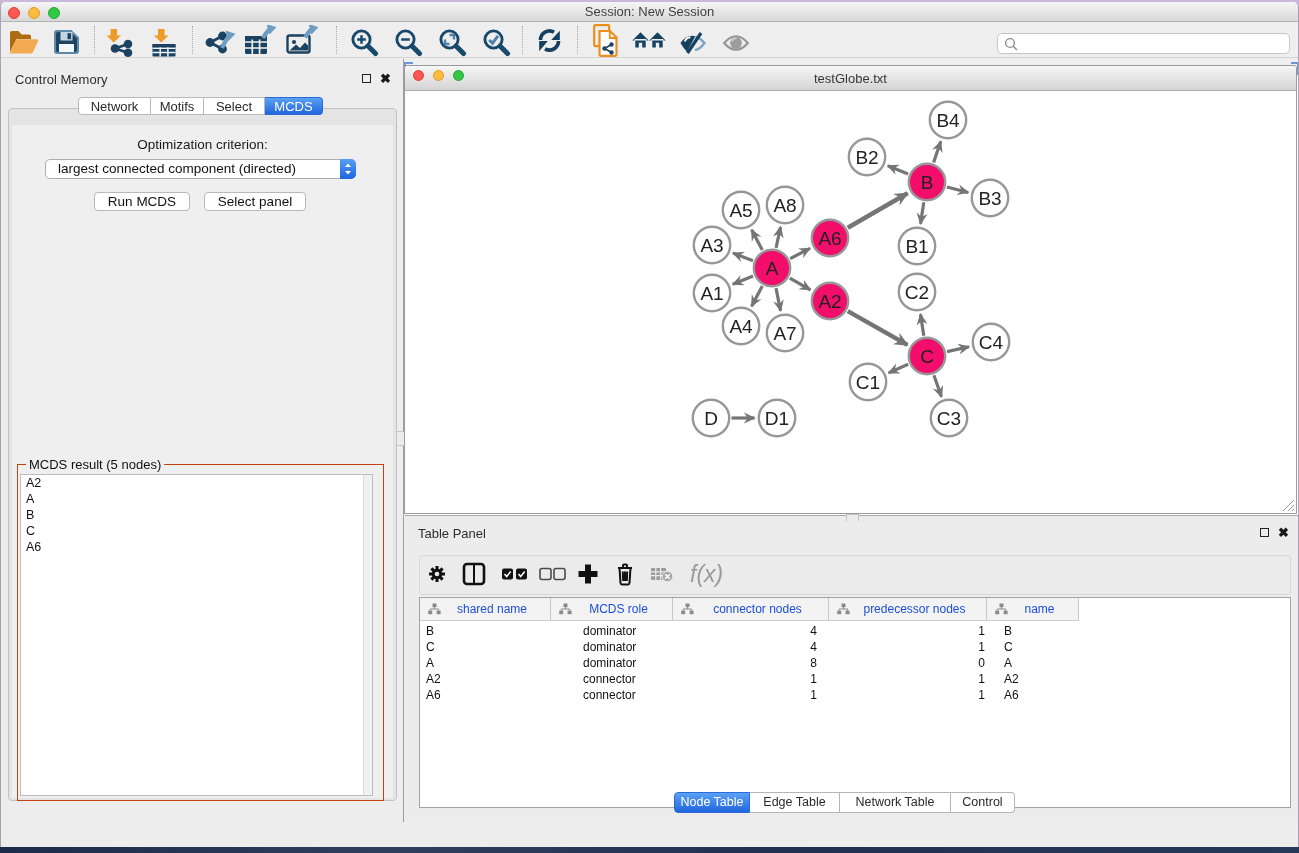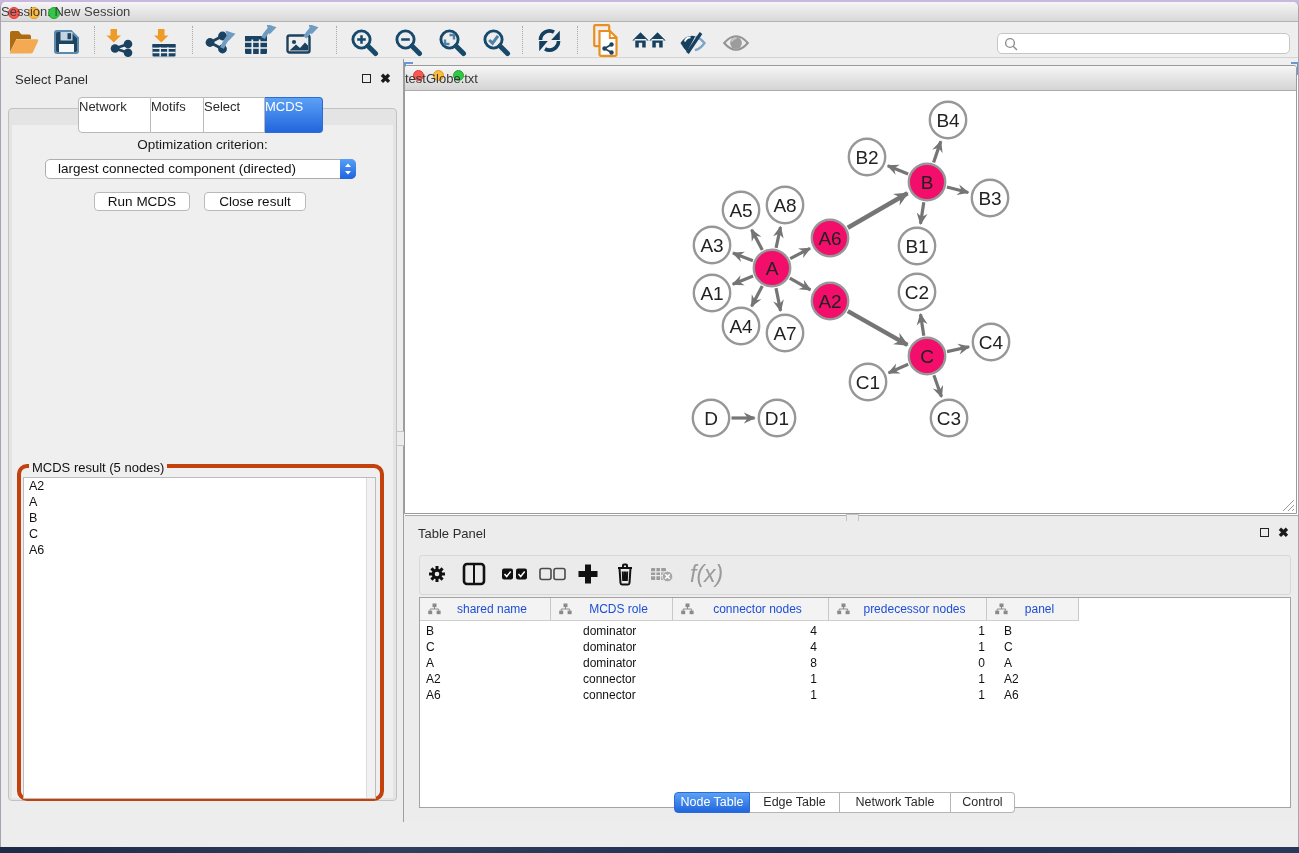--- a/index.html
+++ b/index.html
@@ -1,48 +1,48 @@
 <!DOCTYPE html>
 <html><head><meta charset="utf-8"><style>
 *{margin:0;padding:0;box-sizing:border-box}
 html,body{width:1299px;height:853px;overflow:hidden}
 body{font-family:"Liberation Sans",sans-serif;background:#c9b7dd;position:relative}
 #deskbottom{position:absolute;left:0;right:0;bottom:0;height:8px;background:linear-gradient(90deg,#1c2b47,#2e3f5e 30%,#1f3050 60%,#27395a)}
 #app{position:absolute;left:0;top:2px;width:1299px;height:845px;background:#ededed;border-radius:5px 5px 0 0;overflow:hidden;border-left:1px solid #a9a2b2;border-right:1px solid #a9a2b2}
 #titlebar{position:absolute;left:0;top:0;width:100%;height:20px;background:linear-gradient(#f5f5f5,#d8d8d8);border-bottom:1px solid #b3b3b3;border-radius:5px 5px 0 0}
-#titlebar .t{position:absolute;width:100%;text-align:left;top:2px;font-size:13px;color:#3f3f3f}
+#titlebar .t{position:absolute;width:100%;text-align:center;top:2px;font-size:13px;color:#3f3f3f}
 .tl{position:absolute;top:5px;width:12px;height:12px;border-radius:50%}
 #toolbar{position:absolute;left:0;top:20px;width:100%;height:36px;background:#eeeeee;border-bottom:1px solid #d4d4d4}
 .sep{position:absolute;top:4px;height:28px;width:0;border-left:1px dotted #a9a9a9}
 .ticon{position:absolute;top:0;height:36px;display:flex;align-items:center;justify-content:center}
 #search{position:absolute;left:996px;top:11px;width:293px;height:21px;background:#fff;border:1px solid #c6c6c6;border-radius:5px}
 #cpanel{position:absolute;left:0;top:57px;width:403px;height:763px;background:#ededed;border-right:1px solid #9e9e9e}
 .phead{font-size:13px;color:#2e2e2e}
 .wicons{position:absolute;font-size:12px;color:#1a1a1a}
 .fsq{display:inline-block;width:9px;height:9px;border:1.5px solid #222;margin-right:9px}
 .fx{font-weight:bold;font-size:13px}
 #tabs{position:absolute;left:77px;top:38px;height:20px;display:flex;z-index:3}
-.tab{height:36px;border:1px solid #b9b9b9;border-left:none;background:#fff;font-size:13px;color:#2a2a2a;text-align:left;line-height:18px}
+.tab{height:18px;border:1px solid #b9b9b9;border-left:none;background:#fff;font-size:13px;color:#2a2a2a;text-align:center;line-height:18px}
 .tab.first{border-left:1px solid #b9b9b9;border-radius:4px 0 0 4px}
 .tab.last{border-radius:0 4px 4px 0}
 .tab.sel{background:linear-gradient(#5ba1f5,#2166dd);border-color:#2b6bd8;color:#fff}
 #tabpane{position:absolute;left:7px;top:49px;width:389px;height:693px;background:#e4e4e4;border:1px solid #c2c2c2;border-radius:4px}
 #tabinner{position:absolute;left:3px;top:16px;width:381px;height:673px;background:#efefef}
 #optlabel{position:absolute;left:0;top:12px;width:100%;text-align:center;font-size:13.5px;color:#1a1a1a}
 #combo{position:absolute;left:33px;top:34px;width:311px;height:20px;background:#fff;border:1px solid #adadad;border-radius:5px;font-size:13.5px;color:#111;line-height:18px;padding-left:12px}
 #combobtn{position:absolute;right:-1px;top:-1px;width:16px;height:20px;border-radius:0 5px 5px 0;background:linear-gradient(#56a0f6,#1e63e0)}
 .btn{position:absolute;height:19px;background:#fff;border:1px solid #b9b9b9;border-radius:4px;font-size:13.5px;color:#111;text-align:center;line-height:17px}
-#grp{position:absolute;left:5px;top:339px;width:367px;height:337px;border:4px solid #c2410c;border-radius:10px}
+#grp{position:absolute;left:5px;top:339px;width:367px;height:337px;border:1px solid #c2410c;border-radius:0}
 #grplbl{position:absolute;left:8px;top:-8px;background:#efefef;padding:0 3px;font-size:13px;color:#111}
 #mlist{position:absolute;left:2px;top:9px;width:353px;height:322px;background:#fff;border:1px solid #bcbcbc;font-size:12.5px;color:#111}
 #mscroll{position:absolute;right:0;top:0;width:9px;height:100%;background:#f1f1f1;border-left:1px solid #dcdcdc}
 #desktop{position:absolute;left:404px;top:57px;width:894px;height:458px;background:#fff}
 #gwin{position:absolute;left:-1px;top:6px;width:893px;height:449px;background:#fff;border:1px solid #9b9b9b;border-radius:3px 3px 0 0}
 #gtitle{position:absolute;left:0;top:0;width:100%;height:25px;background:linear-gradient(#f6f6f6,#d4d4d4);border-bottom:1px solid #acacac;border-radius:3px 3px 0 0}
-#gtitle .t{position:absolute;width:100%;top:5px;font-size:13px;color:#373737}
+#gtitle .t{position:absolute;width:100%;top:5px;text-align:center;font-size:13px;color:#373737}
 #tpanel{position:absolute;left:404px;top:513px;width:895px;height:306px;background:#ececec;border-top:1px solid #a8a8a8}
 #ttool{position:absolute;left:14px;top:39px;width:872px;height:40px;border:1px solid #d8d8d8;border-radius:3px;background:#ebebeb}
 #ttable{position:absolute;left:14px;top:81px;width:872px;height:211px;background:#fff;border:1px solid #a3a3a3}
 .hcell{position:absolute;top:0;height:23px;background:#f3f3f3;border-right:1px solid #c8c8c8;border-bottom:1px solid #cfcfcf;font-size:12px;color:#1d4ed8}
 .hcell .lbl{position:absolute;top:4px;width:100%;text-align:center}
 .rowtxt{position:absolute;font-size:12px;color:#111;height:16px;line-height:16px}
 #btabs{position:absolute;left:269px;top:276px;display:flex}
 .btab{height:21px;border:1px solid #b5b5b5;border-left:none;background:#fff;font-size:12.5px;color:#2a2a2a;text-align:center;line-height:19px}
 #statusbar{position:absolute;left:0;top:818px;width:100%;height:25px;background:#ececec;border-top:1px solid #c9c9c9}
 #memb{position:absolute;right:13px;top:2px;width:68px;height:21px;background:#fff;border:1px solid #b3b3b3;border-radius:4px;font-size:11.5px;color:#111}
@@ -198,40 +198,40 @@
         </svg>
       </div>
  <div id="search">
         <svg width="15" height="15" viewBox="0 0 15 15" style="position:absolute;left:6px;top:3px">
           <circle cx="6" cy="6" r="4.4" fill="none" stroke="#8e8e8e" stroke-width="1.4"></circle>
           <path d="M9.2,9.2 L13,13" stroke="#8e8e8e" stroke-width="1.4"></path>
         </svg>
       </div>
 </div>
 <div id="cpanel">
- <div class="phead" style="position:absolute;left:14px;top:13px">Select Panel</div>
+ <div class="phead" style="position:absolute;left:14px;top:13px">Control Memory</div>
  <div class="wicons" style="right:12px;top:12px"><span class="fsq"></span><span class="fx">✖</span></div>
  <div id="tabs">
   <div class="tab first" style="width:73px">Network</div>
   <div class="tab" style="width:53px">Motifs</div>
   <div class="tab" style="width:61px">Select</div>
   <div class="tab last sel" style="width:58px">MCDS</div>
  </div>
  <div id="tabpane">
         <div id="tabinner">
    <div id="optlabel">Optimization criterion:</div>
    <div id="combo">largest connected component (directed)
      <div id="combobtn">
               <svg width="14" height="18" viewBox="0 0 14 18" style="position:absolute;left:1px;top:1px">
                 <path d="M4,7 L7,3.5 L10,7 Z M4,11 L7,14.5 L10,11 Z" fill="#fff"></path>
               </svg>
             </div>
    </div>
    <div class="btn" style="left:82px;top:67px;width:96px">Run MCDS</div>
-   <div class="btn" style="left:192px;top:67px;width:102px">Close result</div>
+   <div class="btn" style="left:192px;top:67px;width:102px">Select panel</div>
    <div id="grp">
      <div id="grplbl">MCDS result (5 nodes)</div>
      <div id="mlist">
        <div style="padding:0 0 0 5px;line-height:16px">A2<br>A<br>B<br>C<br>A6</div>
        <div id="mscroll"></div>
      </div>
    </div>
  </div>
       </div>
 </div>
@@ -417,21 +417,21 @@
         </div>
 <div class="hcell" style="left:567px;width:92px">
           <svg width="13" height="12" viewBox="0 0 13 12" style="position:absolute;left:8px;top:5px">
             <g fill="#8a8a8a">
               <rect x="4.5" y="0.5" width="4" height="3.6"></rect>
               <rect x="0.2" y="7.6" width="4" height="3.6"></rect>
               <rect x="8.6" y="7.6" width="4" height="3.6"></rect>
             </g>
             <path d="M6.5,4 V6 M2.2,7.6 V6 H10.6 V7.6" stroke="#8a8a8a" fill="none"></path>
           </svg>
-          <div class="lbl" style="padding-left:14px">panel</div>
+          <div class="lbl" style="padding-left:14px">name</div>
         </div>
 <div class="rowtxt" style="left:6px;top:25px">B</div>
 <div class="rowtxt" style="left:163px;top:25px">dominator</div>
 <div class="rowtxt" style="left:297px;top:25px;width:100px;text-align:right">4</div>
 <div class="rowtxt" style="left:465px;top:25px;width:100px;text-align:right">1</div>
 <div class="rowtxt" style="left:584px;top:25px">B</div>
 <div class="rowtxt" style="left:6px;top:41px">C</div>
 <div class="rowtxt" style="left:163px;top:41px">dominator</div>
 <div class="rowtxt" style="left:297px;top:41px;width:100px;text-align:right">4</div>
 <div class="rowtxt" style="left:465px;top:41px;width:100px;text-align:right">1</div>

